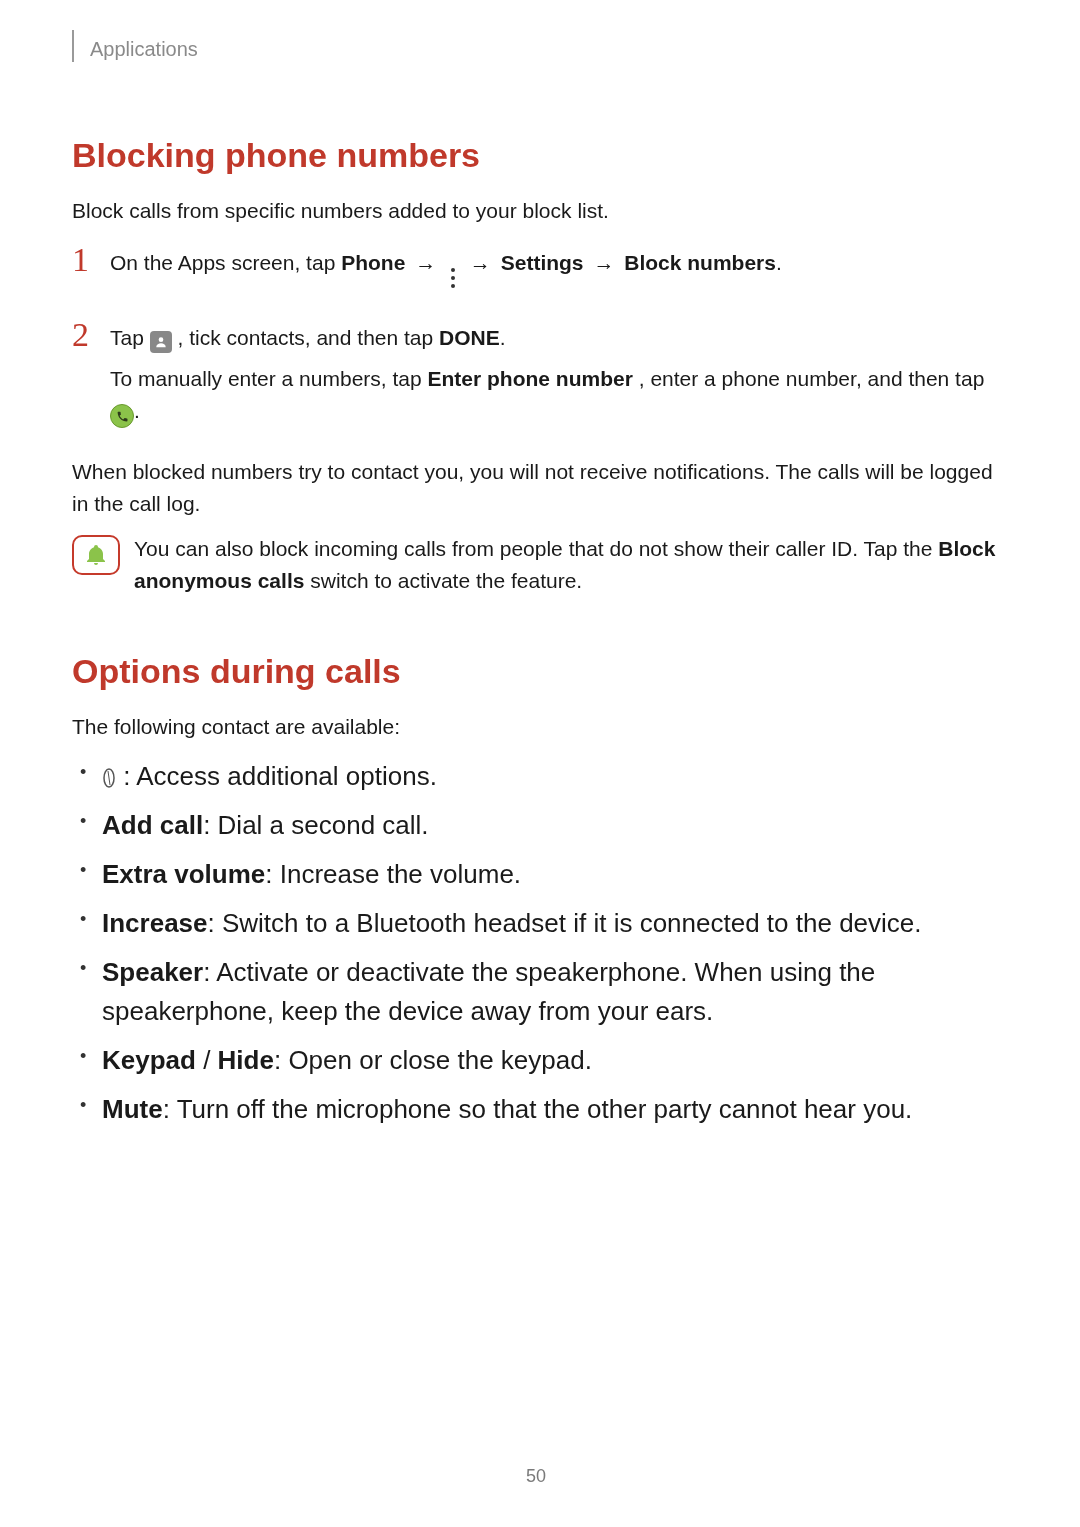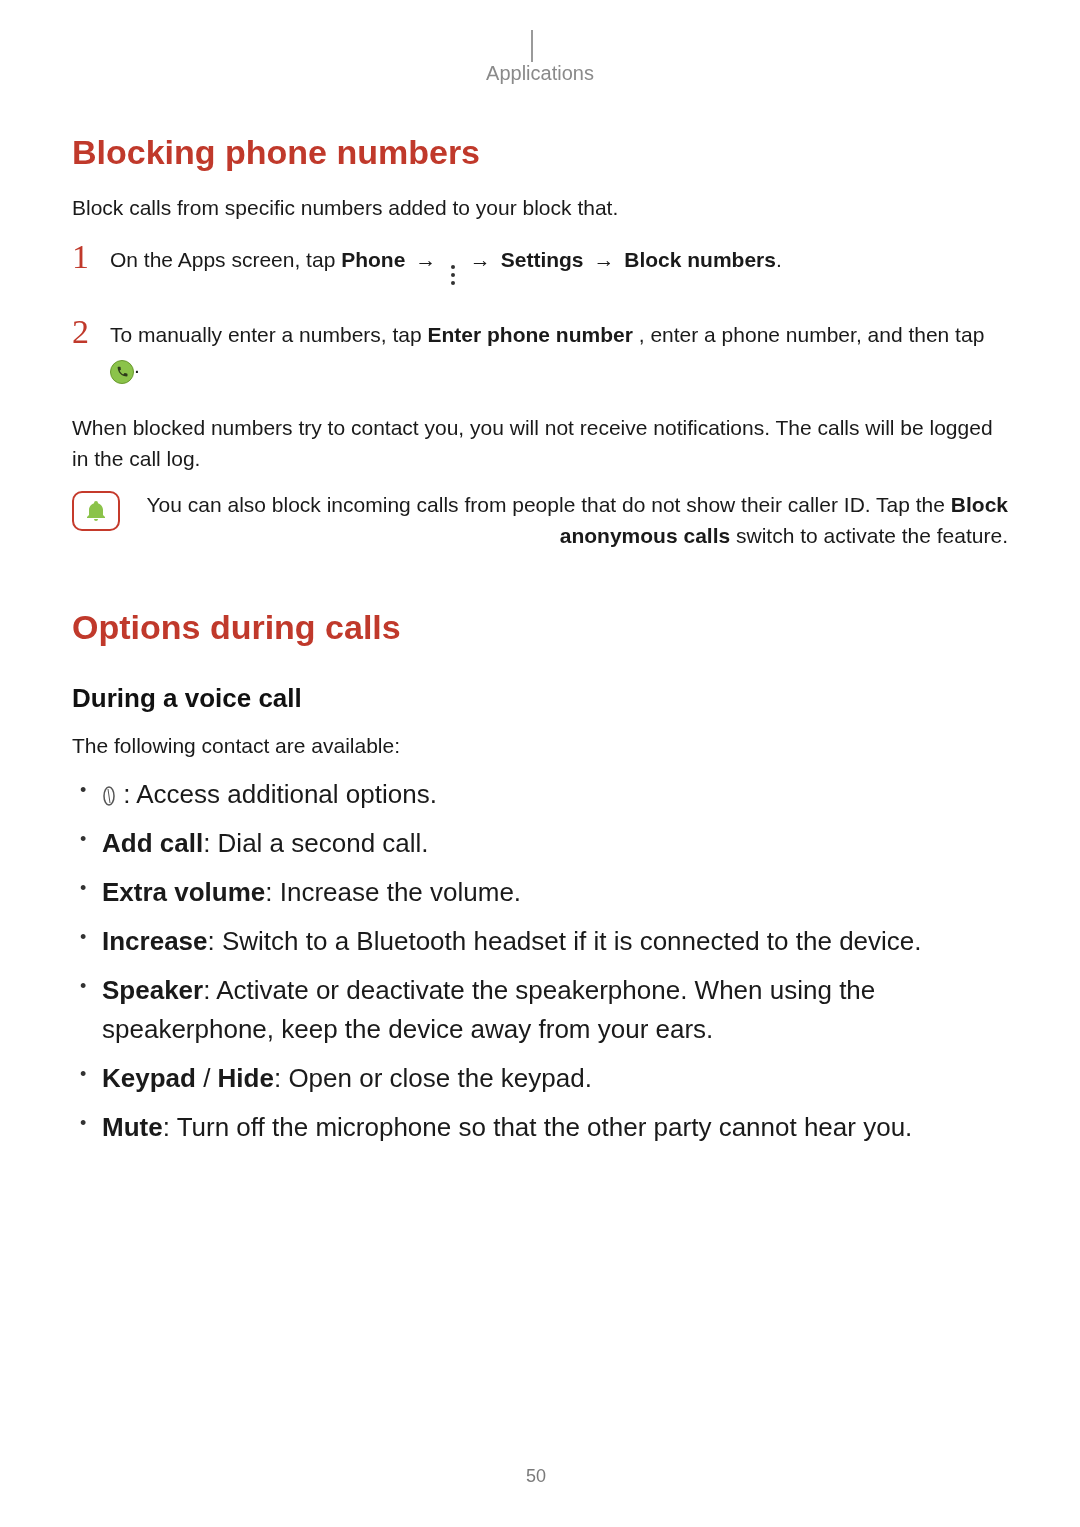--- a/index.html
+++ b/index.html
@@ -12,22 +12,21 @@
     position: relative;
   }
   .page {
     padding: 36px 72px 0 72px;
   }
   .header-row {
     display: flex;
     align-items: center;
     color: #8a8a8a;
     font-size: 20px;
-    margin-bottom: 48px;
-    flex-direction: column;
+    margin-bottom: 74px;
   }
   .header-tick {
     width: 2px;
     height: 32px;
     background: #9a9a9a;
     margin-right: 16px;
     margin-top: -6px;
   }
   .h2 {
     color: #c0392b;
@@ -125,21 +124,20 @@
   .icon-opt {
     display: inline-flex;
     width: 14px; height: 20px;
     vertical-align: -3px;
   }
   .icon-opt svg { width: 14px; height: 20px; }
   .note {
     display: flex;
     margin-top: 12px;
     margin-bottom: 10px;
-    text-align: right;
   }
   .note-icon {
     flex: 0 0 48px;
     width: 40px; height: 40px;
     border: 2.5px solid #c53a2b;
     border-radius: 10px;
     display: flex; align-items: center; justify-content: center;
     margin-right: 14px;
     margin-top: 2px;
   }
@@ -182,21 +180,21 @@
 
 <div class="page">
 
   <div class="header-row">
     <div class="header-tick"></div>
     <span>Applications</span>
   </div>
 
   <h2 class="h2">Blocking phone numbers</h2>
 
-  <p>Block calls from specific numbers added to your block that.</p>
+  <p>Block calls from specific numbers added to your block list.</p>
 
   <div class="steps">
 
     <div class="step">
       <div class="step-num">1</div>
       <div class="step-body">
         <div class="row">
           <span>On the Apps screen, tap </span>
           <b>Phone</b>
           <span class="arrow">→</span>
@@ -210,20 +208,31 @@
           <span class="arrow">→</span>
           <b>Block numbers</b><span>.</span>
         </div>
       </div>
     </div>
 
     <div class="step">
       <div class="step-num">2</div>
       <div class="step-body">
         <div class="row">
+          <span>Tap </span>
+          <span class="icon-contact">
+            <svg viewBox="0 0 24 24">
+                <circle cx="12" cy="8" r="4" fill="#fff"></circle>
+                <path d="M4 20c0-4 4-6 8-6s8 2 8 6v1H4v-1z" fill="#fff"></path>
+              </svg>
+          </span>
+          <span>, tick contacts, and then tap </span>
+          <b>DONE</b><span>.</span>
+        </div>
+        <div class="row">
           <span>To manually enter a numbers, tap </span>
           <b>Enter phone number</b>
           <span>, enter a phone number, and then tap </span>
           <span class="icon-phone">
             <svg viewBox="0 0 24 24">
                 <path d="M6.6 10.8c1.4 2.8 3.8 5.2 6.6 6.6l2.2-2.2c.3-.3.7-.4 1.1-.3 1.2.4 2.4.6 3.7.6.6 0 1 .4 1 1v3.5c0 .6-.4 1-1 1C10.6 21 3 13.4 3 4c0-.6.4-1 1-1h3.5c.6 0 1 .4 1 1 0 1.3.2 2.5.6 3.7.1.4 0 .8-.3 1.1l-2.2 2z"></path>
               </svg>
           </span><span>.</span>
         </div>
       </div>
@@ -241,21 +250,20 @@
     </div>
     <div class="note-body">
       <span>You can also block incoming calls from people that do not show their caller ID. Tap the </span>
       <b>Block anonymous calls</b>
       <span> switch to activate the feature.</span>
     </div>
   </div>
 
   <h2 class="h2 mt">Options during calls</h2>
 
-  <h3 class="h3">During a voice call</h3>
 
   <p>The following contact are available:</p>
 
   <ul class="bullets">
     <li>
       <span class="icon-opt">
         <svg viewBox="0 0 14 20">
             <ellipse cx="7" cy="10" rx="5" ry="9" fill="none" stroke="#555" stroke-width="1.5"></ellipse>
             <path d="M6 3 L8 17" stroke="#555" stroke-width="1"></path>
           </svg>

